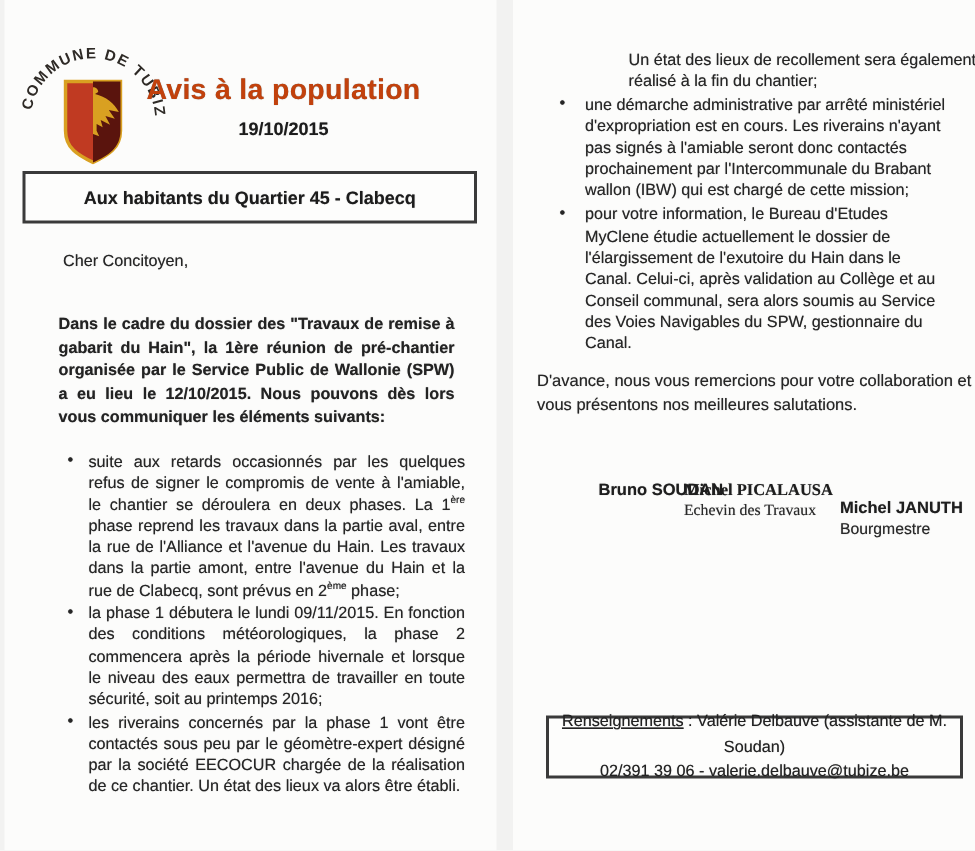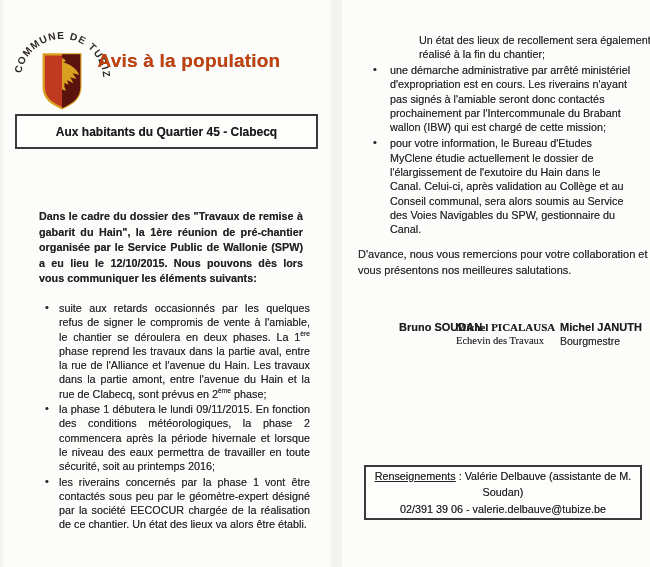--- a/index.html
+++ b/index.html
@@ -95,24 +95,26 @@
 
           <g>
             <path id="eagle" d="M55,54 c2,0 3.6,1.4 3.6,3.2 l-2.2,1.4 c7.5,1.8 13.5,6.5 16.5,12.5 l-7,-1.4 4.2,6 -6.5,-1.8 3.2,6 -6.5,-3.2 1.4,5 -4.2,-2.3 0,4.6 1.8,3.8 -4.3,-1.4 -4.3,1.4 1.8,-3.8 0,-4.6 -4.2,2.3 1.4,-5 -6.5,3.2 3.2,-6 -6.5,1.8 4.2,-6 -7,1.4 c3,-6 9,-10.7 16.5,-12.5 l-2.2,-1.4 c0,-1.8 1.6,-3.2 3.6,-3.2 z" fill="#d9a021" clip-path="url(#clipR)"></path>
             <use href="#eagle" fill="#7c1d08" clip-path="url(#clipL)"></use>
           </g>
         </g>
       </svg>
     </div>
 
     <div class="abs doc-title soft" style="left:75px; top:50px; width:222px;">Avis à la population</div>
+    <div class="abs doc-date soft" style="left:75px; top:79px; width:222px;">19/10/2015</div>
 
     <div class="abs banner soft" style="left:12px; top:114px; width:303px; height:35px;">Aux habitants du Quartier 45 - Clabecq</div>
 
     <div class="abs salutation soft" style="left:39px; top:166px; width:200px;">
+      <div>Cher Concitoyen,</div>
     </div>
 
     <div class="abs body-text justify soft" style="left:36px; top:209px; width:264px;">Dans le cadre du dossier des "Travaux de remise à gabarit du Hain", la 1ère réunion de pré-chantier organisée par le Service Public de Wallonie (SPW) a eu lieu le 12/10/2015. Nous pouvons dès lors vous communiquer les éléments suivants:</div>
 
     <ul class="bullets justify abs soft" style="left:56px; top:301px; width:251px;">
       <li>
         <span class="marker">•</span><span>suite aux retards occasionnés par les quelques refus de signer le compromis de vente à l'amiable, le chantier se déroulera en deux phases. La 1</span><sup class="ord">ère</sup><span> phase reprend les travaux dans la partie aval, entre la rue de l'Alliance et l'avenue du Hain. Les travaux dans la partie amont, entre l'avenue du Hain et la rue de Clabecq, sont prévus en 2</span><sup class="ord">ème</sup><span> phase;</span>
       </li>
       <li>
         <span class="marker">•</span><span>la phase 1 débutera le lundi 09/11/2015. En fonction des conditions météorologiques, la phase 2 commencera après la période hivernale et lorsque le niveau des eaux permettra de travailler en toute sécurité, soit au printemps 2016;</span>
@@ -138,23 +140,23 @@
 
     <div class="abs closing soft" style="left:16px; top:247px; width:290px;">D'avance, nous vous remercions pour votre collaboration et vous présentons nos meilleures salutations.</div>
 
     <div class="abs" style="left:16px; top:320px; width:100px;margin-left:41px;">
       <div class="sig-name soft">Bruno SOUDAN</div>
     </div>
     <div class="abs" style="left:114px; top:320px; width:105px;font-family:Liberation Serif, serif;">
       <div class="sig-name soft">Michel PICALAUSA</div>
       <div class="sig-role soft">Echevin des Travaux</div>
     </div>
-    <div class="abs" style="left:218px; top:320px; width:88px;">
+    <div class="abs" style="left:218px; top:332px; width:88px;">
       <div class="sig-name soft">Michel JANUTH</div>
       <div class="sig-role soft">Bourgmestre</div>
     </div>
 
-    <div class="abs info-box soft" style="left:22px; top:465px; width:278px; height:55px;">
+    <div class="abs info-box soft" style="left:22px; top:477px; width:278px; height:42px;">
       <div><span class="u">Renseignements</span><span> : Valérie Delbauve (assistante de M. Soudan)</span></div>
       <div>02/391 39 06 - valerie.delbauve@tubize.be</div>
     </div>
   </div>
 </div>
 
 </body></html>

